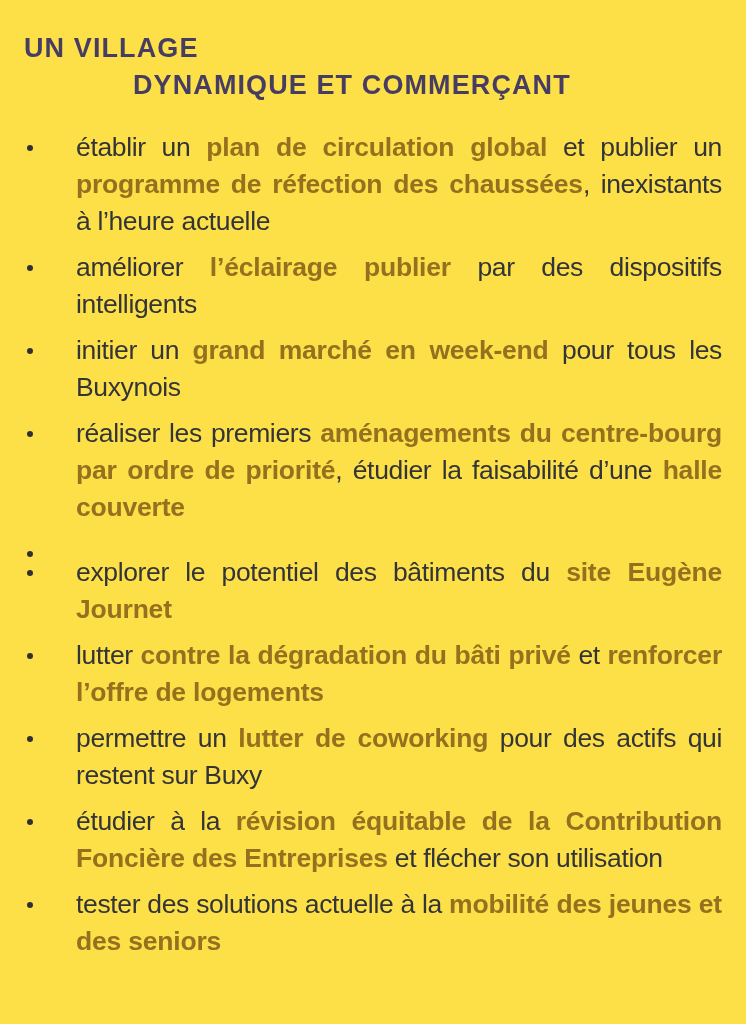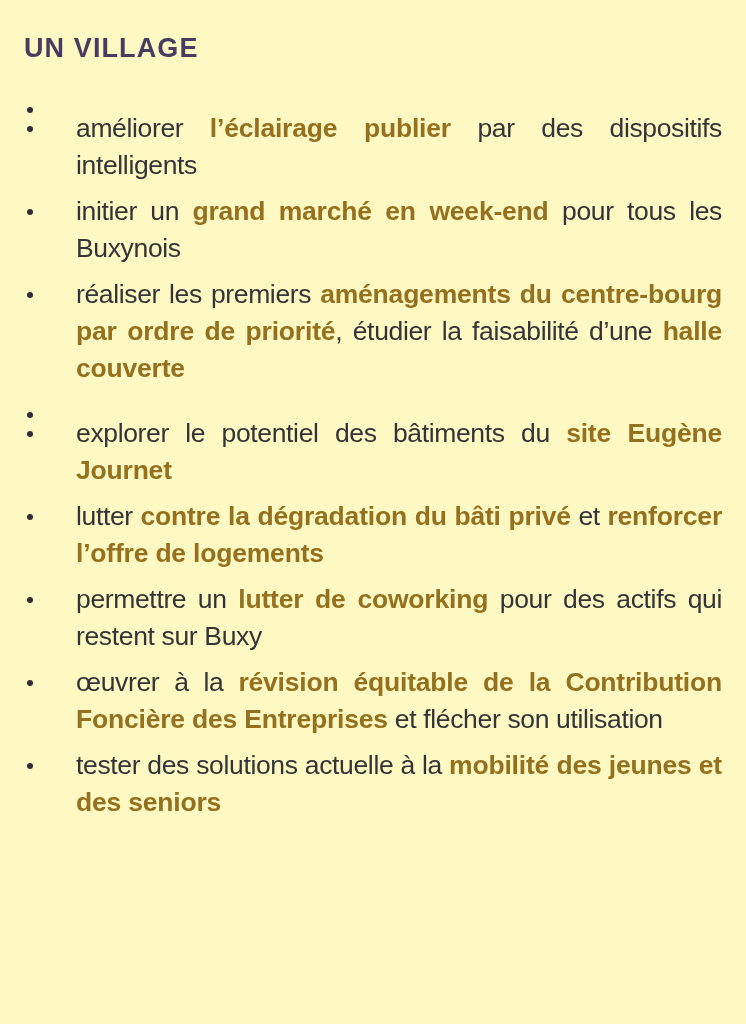--- a/index.html
+++ b/index.html
@@ -13,21 +13,21 @@
     background: #f0eff1;
     font-family: "Liberation Sans", "DejaVu Sans", sans-serif;
     overflow: hidden;
     position: relative;
   }
 
   .page {
     width: 746px;
     height: 1024px;
     box-sizing: border-box;
-    background: #fef9c3;
+    background: #fde047;
     position: relative;
   }
 
   
   .title-block {
     padding-top: 30px;
     padding-left: 24px;
     padding-right: 20px;
   }
   .title-line {
@@ -90,25 +90,27 @@
     letter-spacing: -0.2px;
   }
 </style>
 </head>
 <body>
 
 <div class="page">
 
   <div class="title-block">
     <div class="title-line title-line-1">UN VILLAGE</div>
+    <div class="title-line title-line-2">DYNAMIQUE ET COMMERÇANT</div>
   </div>
 
   <ul class="bullet-list">
       <li class="bullet-item">
         <span class="bullet-marker"></span>
+        <span class="bullet-text"><span class="seg">établir un </span><span class="seg hl">plan de circulation global</span><span class="seg"> et publier un </span><span class="seg hl">programme de réfection des chaussées</span><span class="seg">, inexistants à l’heure actuelle</span></span>
       </li>
       <li class="bullet-item">
         <span class="bullet-marker"></span>
         <span class="bullet-text"><span class="seg">améliorer </span><span class="seg hl">l’éclairage publier</span><span class="seg"> par des dispositifs intelligents</span></span>
       </li>
       <li class="bullet-item">
         <span class="bullet-marker"></span>
         <span class="bullet-text"><span class="seg">initier un </span><span class="seg hl">grand marché en week-end</span><span class="seg"> pour tous les Buxynois</span></span>
       </li>
       <li class="bullet-item">
@@ -125,21 +127,21 @@
       <li class="bullet-item">
         <span class="bullet-marker"></span>
         <span class="bullet-text"><span class="seg">lutter </span><span class="seg hl">contre la dégradation du bâti privé</span><span class="seg"> et </span><span class="seg hl">renforcer l’offre de logements</span></span>
       </li>
       <li class="bullet-item">
         <span class="bullet-marker"></span>
         <span class="bullet-text"><span class="seg">permettre un </span><span class="seg hl">lutter de coworking</span><span class="seg"> pour des actifs qui restent sur Buxy</span></span>
       </li>
       <li class="bullet-item">
         <span class="bullet-marker"></span>
-        <span class="bullet-text"><span class="seg">œuvrer à la </span><span class="seg hl">révision équitable de la Contribution Foncière des Entreprises</span><span class="seg"> et flécher son utilisation</span></span>
+        <span class="bullet-text"><span class="seg">étudier à la </span><span class="seg hl">révision équitable de la Contribution Foncière des Entreprises</span><span class="seg"> et flécher son utilisation</span></span>
       </li>
       <li class="bullet-item">
         <span class="bullet-marker"></span>
         <span class="bullet-text"><span class="seg">tester des solutions actuelle à la </span><span class="seg hl">mobilité des jeunes et des seniors</span></span>
       </li>
     </ul>
 
 </div>
 
 </body></html>

